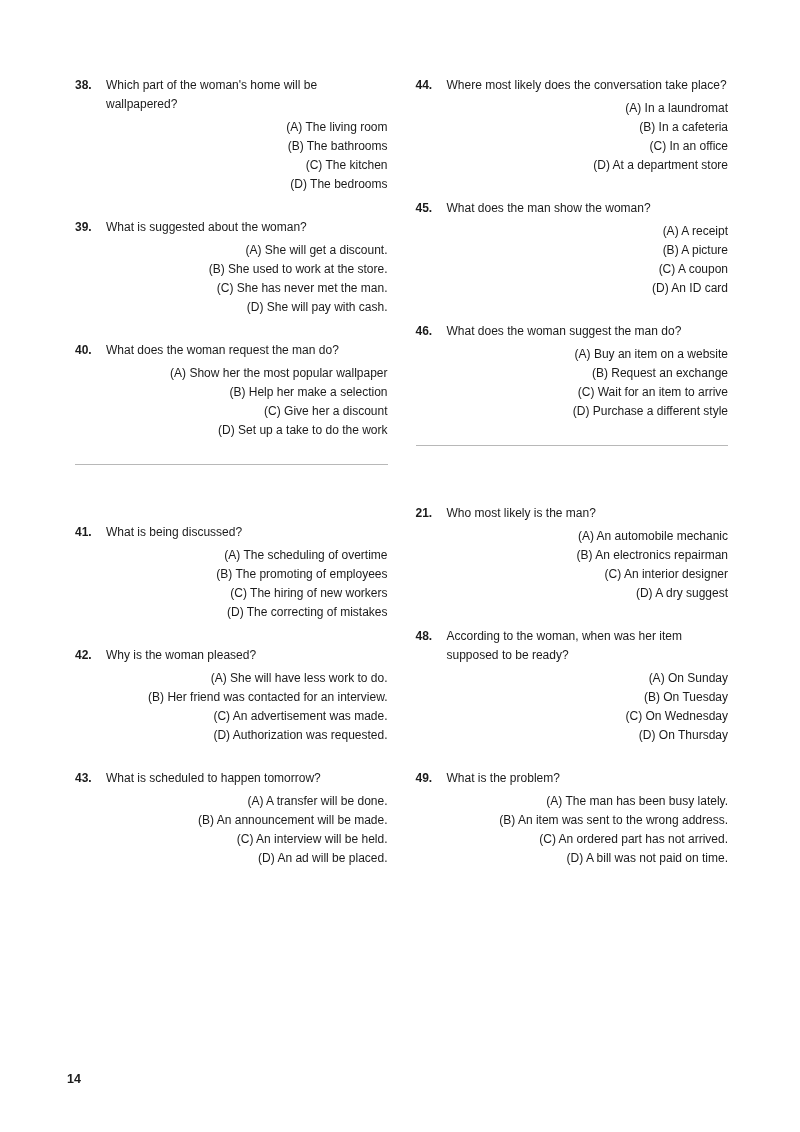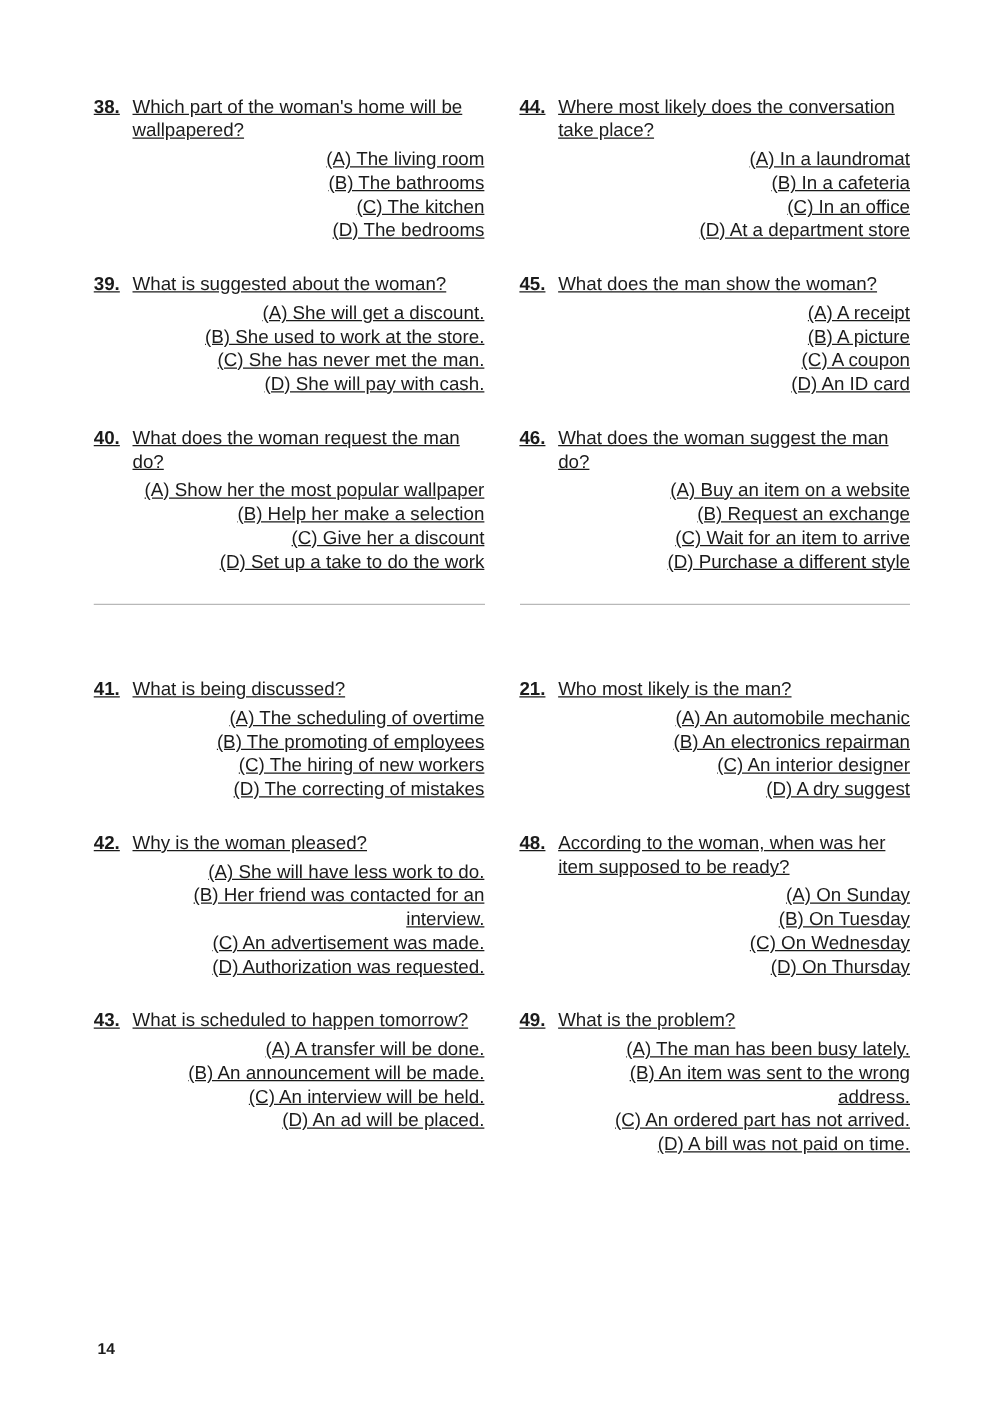--- a/index.html
+++ b/index.html
@@ -14,41 +14,40 @@
     overflow: hidden;
   }
   .content {
     display: flex;
     gap: 28px;
     padding: 76px 72px 0 75px;
   }
   .column { flex: 1; min-width: 0; }
   .question {
     margin-bottom: 24px;
-    font-size: 15px;
+    font-size: 12px;
     line-height: 19px;
-    text-decoration: underline;
   }
   .q-head { display: flex; }
   .q-num {
     font-weight: bold;
     width: 31px;
     flex-shrink: 0;
   }
   .q-text { flex: 1; }
   .options { margin-left: 34px; margin-top: 4px; }
   .option { line-height: 19px; text-align: right; }
   .divider {
     height: 1px;
     background: #b8b8b8;
     margin: 0 0 58px 0;
   }
   .page-number {
     position: absolute;
-    left: 78px;
+    left: 67px;
     top: 1072px;
     font-size: 12.5px;
     font-weight: bold;
   }
 </style>
 </head>
 <body>
 
 <div class="page">
   <div class="content">

